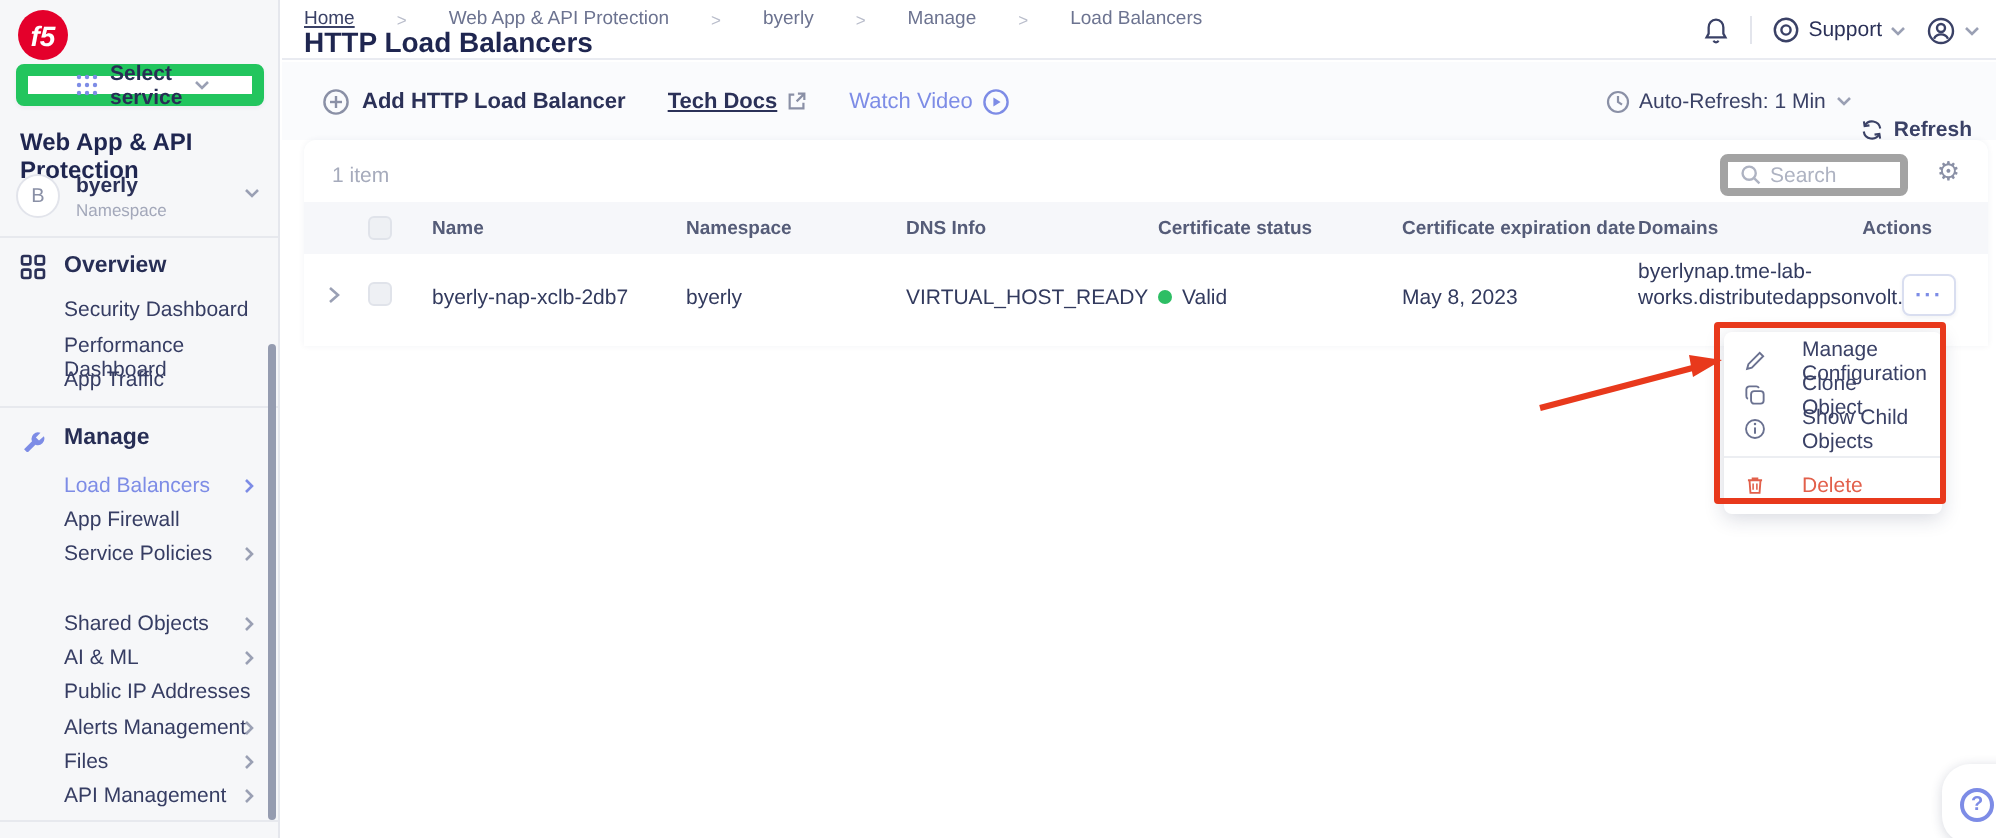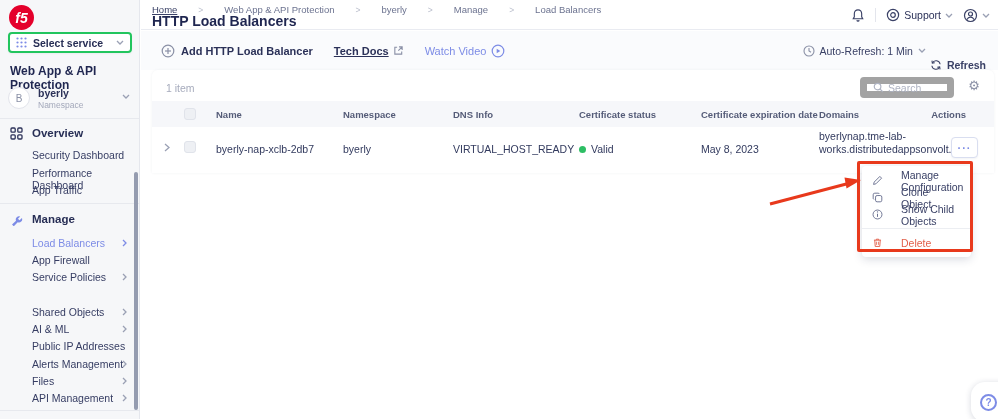--- a/index.html
+++ b/index.html
@@ -7,22 +7,22 @@
     font-family:"Liberation Sans", sans-serif; color:#2b3158; }
   svg { display:block; }
 
   
   #sidebar { position:absolute; left:0; top:0; width:140px; height:419px;
     background:#f6f7f9; border-right:1px solid #e5e7ed; }
   .logo { position:absolute; left:9px; top:5px; width:25px; height:25px; border-radius:50%;
     background:#e4002b; color:#fff; font-weight:bold; font-style:italic;
     font-size:14px; display:flex; align-items:center; justify-content:center; }
   .select-service { position:absolute; left:8px; top:32px; width:124px; height:21px;
-    background:#fff; border:2px solid #22c55e; border-radius:4px; display:flex;
-    align-items:center; padding:0 6px; gap:6px; box-shadow:0 1px 2px rgba(30,40,80,.05); cursor:pointer; }
+    background:#fff; border:6px solid #22c55e; border-radius:4px; display:flex;
+    align-items:center; padding:0 24px; gap:6px; box-shadow:0 1px 2px rgba(30,40,80,.05); cursor:pointer; }
   .select-service .lbl { font-size:10.5px; font-weight:bold; color:#272e55; flex:1; }
   .side-title { position:absolute; left:10px; top:64px; font-size:12px; font-weight:bold; color:#1f2650; }
   .ns-row { position:absolute; left:0; top:84px; width:140px; height:32px; cursor:pointer; }
   .ns-avatar { position:absolute; left:8px; top:3px; width:22px; height:22px; border-radius:50%;
     background:#fff; border:1px solid #e2e4eb; color:#8a90a6; font-size:10px;
     display:flex; align-items:center; justify-content:center; }
   .ns-name { position:absolute; left:38px; top:3px; font-size:10.5px; font-weight:bold; color:#2b3158; }
   .ns-sub { position:absolute; left:38px; top:16px; font-size:8.5px; color:#a3a8ba; }
   .ns-chev { position:absolute; right:10px; top:10px; }
   .side-div { position:absolute; left:0; width:139px; height:1px; background:#e7e9ee; }
@@ -61,21 +61,21 @@
   .tb-right { position:absolute; right:12px; top:0; height:39px; display:flex; align-items:center; gap:4px; }
   .autoref { display:flex; align-items:center; gap:5px; font-size:10.5px; color:#3a4166; cursor:pointer; }
   .refresh { display:flex; align-items:center; gap:5px; font-size:10.5px; font-weight:bold;
     color:#3a4166; cursor:pointer;margin-top:28px; }
 
   
   #card { position:absolute; left:152px; top:70px; width:842px; height:103px; background:#fff;
     border-radius:6px 6px 0 0; box-shadow:0 0 3px rgba(40,50,90,.06); }
   .item-count { position:absolute; left:14px; top:12px; font-size:10.5px; color:#a6abbc; }
   .search-box { position:absolute; right:40px; top:7px; width:94px; height:21px; background:#fff;
-    border:7px solid #a3a3a3; border-radius:4px; display:flex; align-items:center; padding:0 6px; gap:4px; }
+    border:4px solid #a3a3a3; border-radius:4px; display:flex; align-items:center; padding:0 6px; gap:4px; }
   .search-box input { border:none; outline:none; width:64px; font-size:10.5px;
     font-family:"Liberation Sans",sans-serif; color:#3a4166; background:transparent; }
   .search-box input::placeholder { color:#aeb3c2; }
   .gear { position:absolute; right:14px; top:9px; font-size:13px; color:#8a90a6; cursor:pointer; line-height:1; }
   .thead { position:absolute; left:0; top:31px; width:842px; height:26px; background:#f6f7fa; }
   .th { position:absolute; top:8px; font-size:9.5px; font-weight:bold; color:#555c78; }
   .trow { position:absolute; left:0; top:57px; width:842px; height:46px; background:#fff; }
   .td { position:absolute; font-size:10.5px; color:#323a5e; }
   .expander { position:absolute; left:12px; top:16px; cursor:pointer; }
   .cbox { position:absolute; width:12px; height:12px; border-radius:3px; background:#eef0f4;

